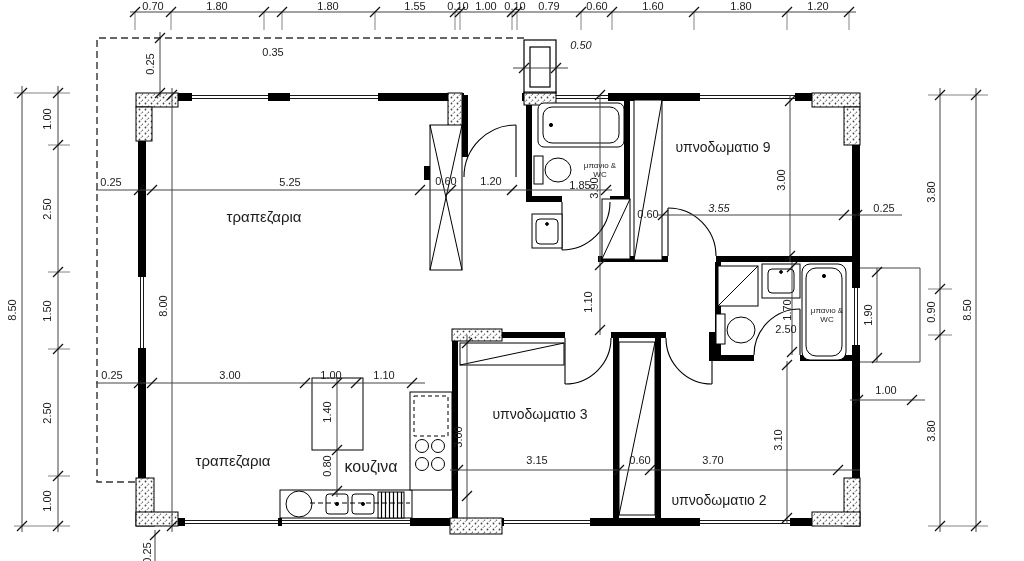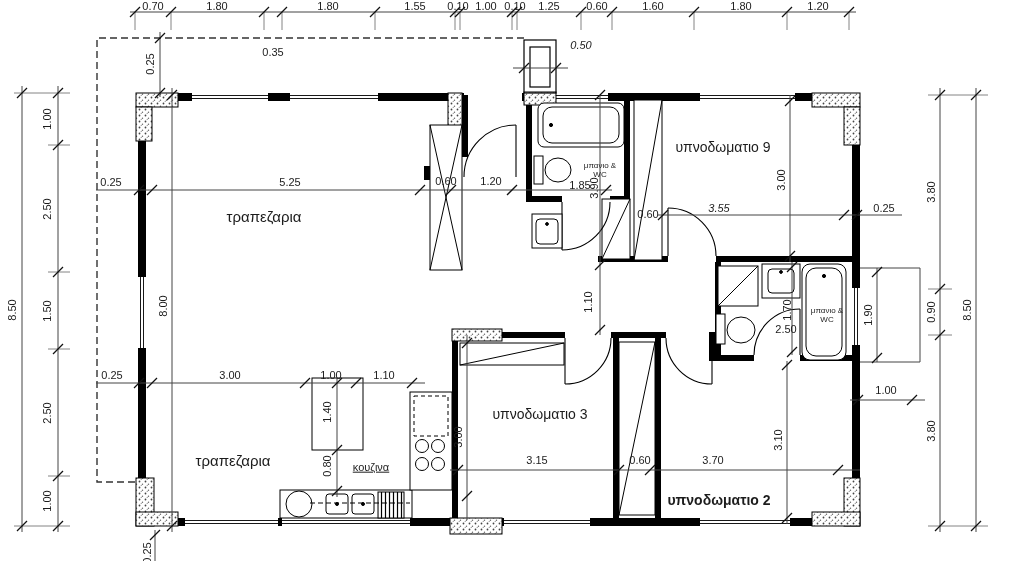--- a/index.html
+++ b/index.html
@@ -323,21 +323,21 @@
 
 <div id="labels">
       <span class="dim" style="left: 153px; top: 6px;">0.70</span>
       <span class="dim" style="left: 217px; top: 6px;">1.80</span>
       <span class="dim" style="left: 273px; top: 6px; margin-top: 46px;">0.35</span>
       <span class="dim" style="left: 328px; top: 6px;">1.80</span>
       <span class="dim" style="left: 415px; top: 6px;">1.55</span>
       <span class="dim" style="left: 458px; top: 6px;">0.10</span>
       <span class="dim" style="left: 486px; top: 6px;">1.00</span>
       <span class="dim" style="left: 515px; top: 6px;">0.10</span>
-      <span class="dim" style="left: 549px; top: 6px;">1.25</span>
+      <span class="dim" style="left: 549px; top: 6px;">0.79</span>
       <span class="dim" style="left: 597px; top: 6px;">0.60</span>
       <span class="dim" style="left: 653px; top: 6px;">1.60</span>
       <span class="dim" style="left: 741px; top: 6px;">1.80</span>
       <span class="dim" style="left: 818px; top: 6px;">1.20</span>
       <span class="dim rot" style="left: 12px; top: 310px;">8.50</span>
       <span class="dim rot" style="left: 47px; top: 119px;">1.00</span>
       <span class="dim rot" style="left: 47px; top: 209px;">2.50</span>
       <span class="dim rot" style="left: 47px; top: 311px;">1.50</span>
       <span class="dim rot" style="left: 47px; top: 413px;">2.50</span>
       <span class="dim rot" style="left: 47px; top: 501px;">1.00</span>
@@ -370,20 +370,20 @@
       <span class="dim rot" style="left: 327px; top: 412px;">1.40</span>
       <span class="dim rot" style="left: 327px; top: 466px;">0.80</span>
       <span class="dim rot" style="left: 458px; top: 437px;">3.00</span>
       <span class="dim" style="left: 537px; top: 460px;">3.15</span>
       <span class="dim" style="left: 640px; top: 460px;">0.60</span>
       <span class="dim" style="left: 713px; top: 460px;">3.70</span>
       <span class="dim rot" style="left: 778px; top: 440px;">3.10</span>
       <span class="dim rot" style="left: 147px; top: 553px;">0.25</span>
       <span class="room" style="left: 264px; top: 217px; font-size: 15px;">τραπεζαρια</span>
       <span class="room" style="left: 233px; top: 432px; font-size: 15px; margin-top: 29px;">τραπεζαρια</span>
-      <span class="room" style="left: 371px; top: 467px; font-size: 11px; text-decoration: underline;">κουζινα</span>
+      <span class="room" style="left: 371px; top: 467px; font-size: 16px;">κουζινα</span>
       <span class="room" style="left: 723px; top: 147px; font-size: 14px;">υπνοδωματιο 9</span>
-      <span class="room" style="left: 719px; top: 500px; font-size: 14px; font-weight: bold;">υπνοδωματιο 2</span>
+      <span class="room" style="left: 719px; top: 500px; font-size: 14px;">υπνοδωματιο 2</span>
       <span class="room" style="left: 540px; top: 414px; font-size: 14px;">υπνοδωματιο 3</span>
       <span class="room" style="left: 600px; top: 170px; font-size: 8px; width: 46px; white-space: normal;">μπανιο &amp; WC</span>
       <span class="room" style="left: 827px; top: 315px; font-size: 8px; width: 46px; white-space: normal;">μπανιο &amp; WC</span>
     </div>
 </div>
 
 </body></html>

